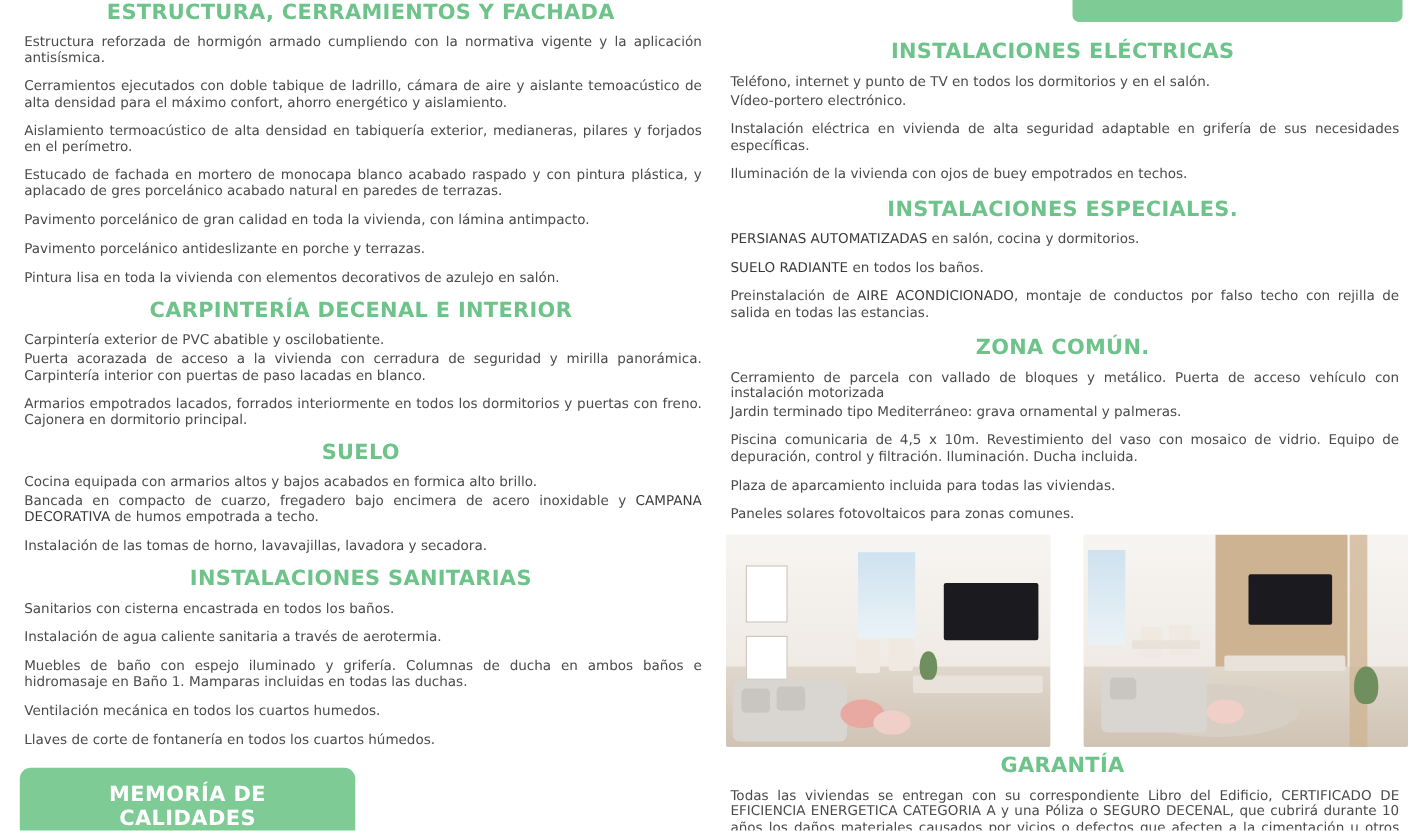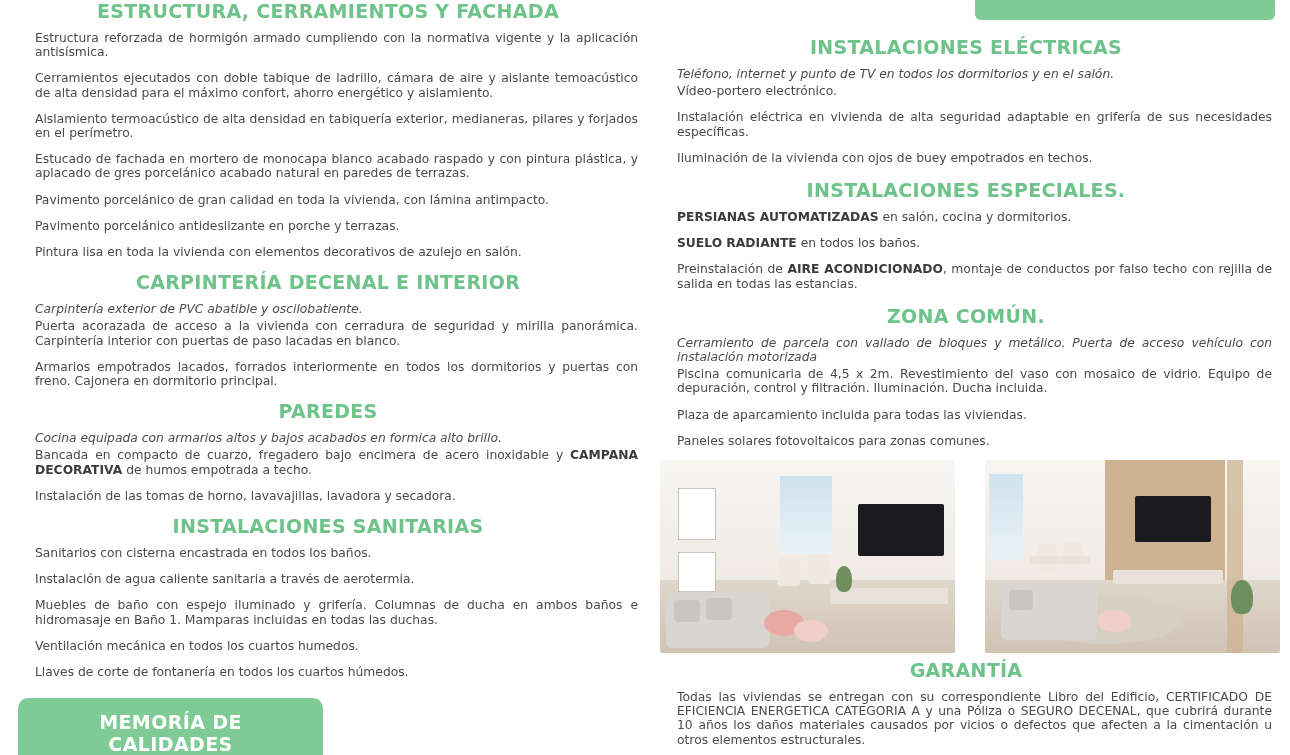--- a/index.html
+++ b/index.html
@@ -29,26 +29,26 @@
     letter-spacing: 0.3px;
     margin: 0 0 9px 0;
     text-align: center;
   }
   h2.sec.mt { margin-top: 14px; }
 
   p.body {
     color: #4a4a4a;
     font-size: 12.3px;
     line-height: 14.2px;
-    margin: 0 0 12px 17px;
+    margin: 0 0 12px 4px;
     text-align: justify;
     text-justify: inter-word;
   }
-  p.body.tight { margin-bottom: 3px; font-style: italic; }
-  p.body b { font-weight: bold; color: #3b3b3b; }
+  p.body.tight { margin-bottom: 3px; }
+  p.body b { font-weight: normal; color: #3b3b3b; }
 
   .green-block-top {
     position: absolute;
     left: 975px; top: -8px;
     width: 300px; height: 28px;
     background: #7ecb96;
     border-radius: 6px;
   }
 
   .memoria-badge {
@@ -170,21 +170,21 @@
 
     <p class="body">Pavimento porcelánico de gran calidad en toda la vivienda, con lámina antimpacto.</p>
     <p class="body">Pavimento porcelánico antideslizante en porche y terrazas.</p>
     <p class="body">Pintura lisa en toda la vivienda con elementos decorativos de azulejo en salón.</p>
 
     <h2 class="sec">CARPINTERÍA DECENAL E INTERIOR</h2>
     <p class="body tight">Carpintería exterior de PVC abatible y oscilobatiente.</p>
     <p class="body">Puerta acorazada de acceso a la vivienda con cerradura de seguridad y mirilla panorámica. Carpintería interior con puertas de paso lacadas en blanco.</p>
     <p class="body">Armarios empotrados lacados, forrados interiormente en todos los dormitorios y puertas con freno. Cajonera en dormitorio principal.</p>
 
-    <h2 class="sec">PAREDES</h2>
+    <h2 class="sec">SUELO</h2>
     <p class="body tight">Cocina equipada con armarios altos y bajos acabados en formica alto brillo.</p>
     <p class="body">Bancada en compacto de cuarzo, fregadero bajo encimera de acero inoxidable y <b>CAMPANA DECORATIVA</b> de humos empotrada a techo.</p>
     <p class="body">Instalación de las tomas de horno, lavavajillas, lavadora y secadora.</p>
 
     <h2 class="sec">INSTALACIONES SANITARIAS</h2>
     <p class="body">Sanitarios con cisterna encastrada en todos los baños.</p>
     <p class="body">Instalación de agua caliente sanitaria a través de aerotermia.</p>
     <p class="body">Muebles de baño con espejo iluminado y grifería. Columnas de ducha en ambos baños e hidromasaje en Baño 1. Mamparas incluidas en todas las duchas.</p>
     <p class="body">Ventilación mecánica en todos los cuartos humedos.</p>
     <p class="body">Llaves de corte de fontanería en todos los cuartos húmedos.</p>
@@ -199,21 +199,22 @@
     <p class="body">Instalación eléctrica en vivienda de alta seguridad adaptable en grifería de sus necesidades específicas.</p>
     <p class="body">Iluminación de la vivienda con ojos de buey empotrados en techos.</p>
 
     <h2 class="sec mt">INSTALACIONES ESPECIALES.</h2>
     <p class="body"><b>PERSIANAS AUTOMATIZADAS</b> en salón, cocina y dormitorios.</p>
     <p class="body"><b>SUELO RADIANTE</b> en todos los baños.</p>
     <p class="body">Preinstalación de <b>AIRE ACONDICIONADO</b>, montaje de conductos por falso techo con rejilla de salida en todas las estancias.</p>
 
     <h2 class="sec mt">ZONA  COMÚN.</h2>
     <p class="body tight">Cerramiento de parcela con vallado de bloques y metálico. Puerta de acceso vehículo con instalación motorizada</p>
-    <p class="body">Piscina comunicaria de 4,5 x 2m. Revestimiento del vaso con mosaico de vidrio. Equipo de depuración, control y filtración. Iluminación. Ducha incluida.</p>
+    <p class="body">Jardin terminado tipo Mediterráneo: grava ornamental y palmeras.</p>
+    <p class="body">Piscina comunicaria de 4,5 x 10m. Revestimiento del vaso con mosaico de vidrio. Equipo de depuración, control y filtración. Iluminación. Ducha incluida.</p>
     <p class="body">Plaza de aparcamiento incluida para todas las viviendas.</p>
     <p class="body">Paneles solares fotovoltaicos para zonas comunes.</p>
 
     <div class="photos">
       <div class="photo p1">
         <div class="room">
           <div class="wall"></div>
           <div class="floor"></div>
           <div class="window" style="left:120px;top:16px;width:52px;height:78px;"></div>
           <div class="art" style="left:18px;top:28px;width:38px;height:52px;"></div>

